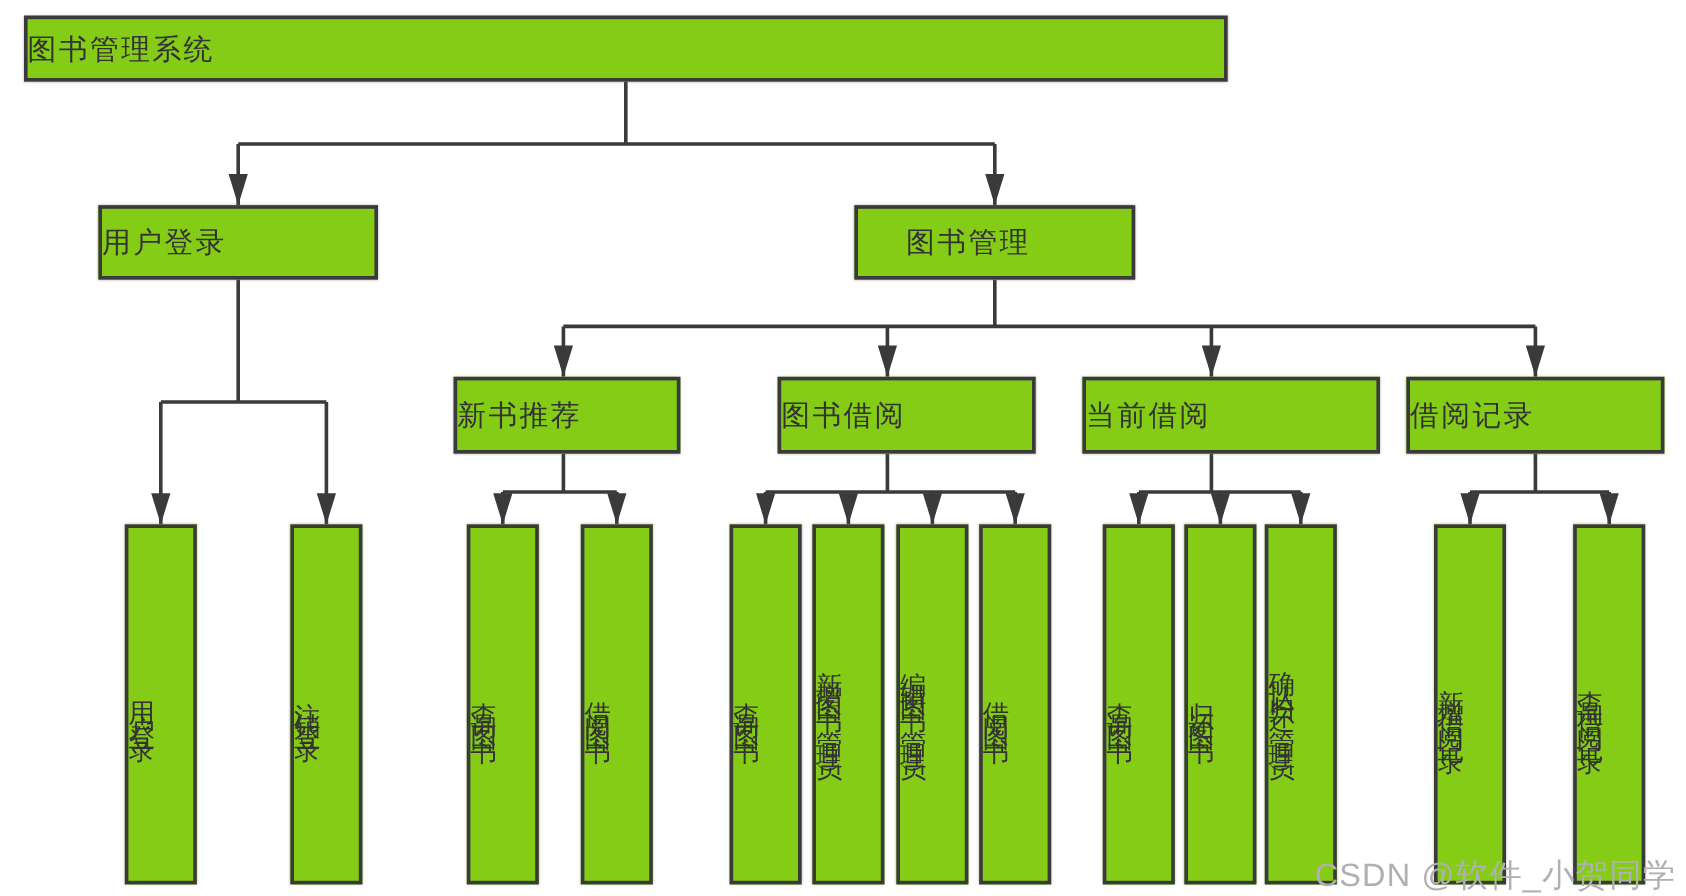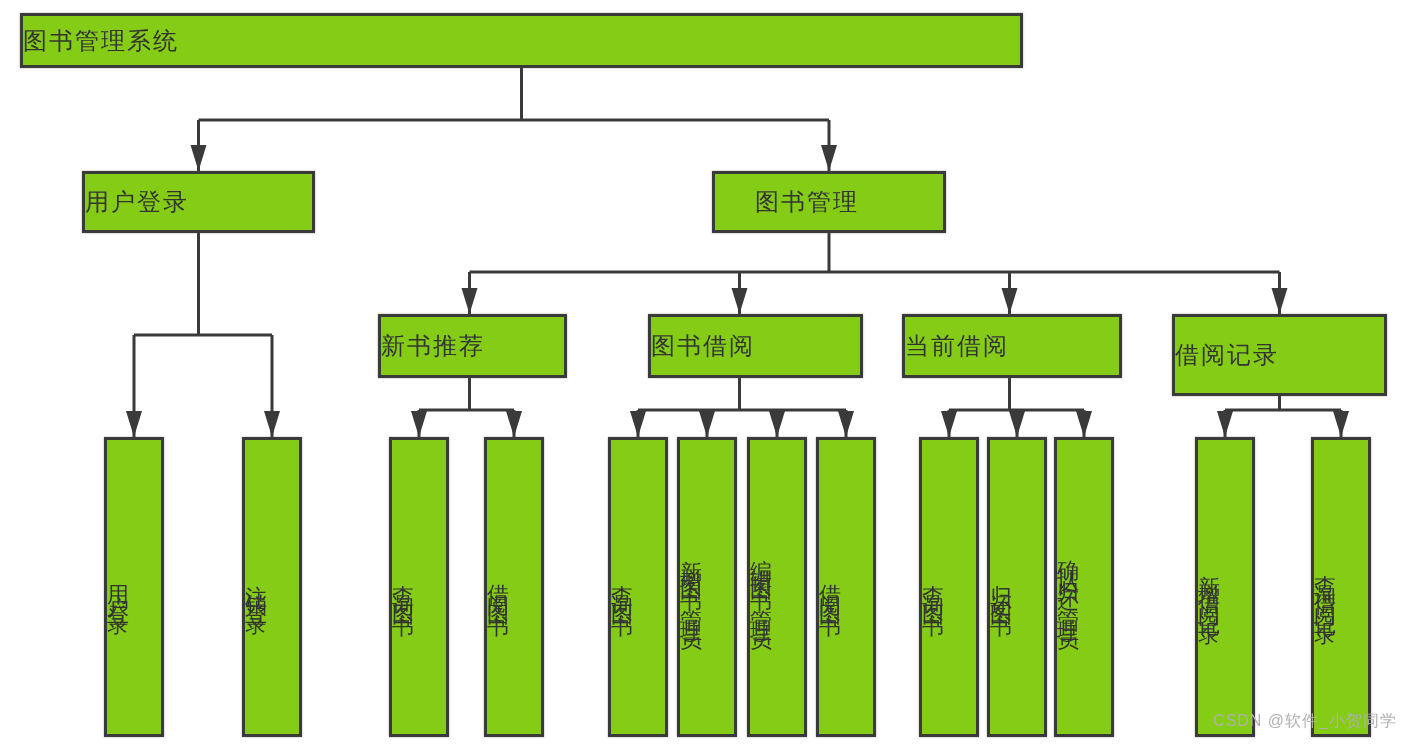--- a/index.html
+++ b/index.html
@@ -18,21 +18,21 @@
   }
   .hbox { font-size:24px; letter-spacing:2px; }
   .hbox span { white-space:nowrap; }
   .vbox { width:60px; top:437px; height:300px; font-size:22px; }
   .vbox span {
     writing-mode:vertical-rl; text-orientation:mixed;
     letter-spacing:10px; line-height:1; white-space:nowrap;
   }
   .watermark {
     position:absolute; right:8px; top:711px; z-index:5;
-    font-size:16px; letter-spacing:1px; color:#b0b0b0; white-space:nowrap;
+    font-size:27px; letter-spacing:1px; color:#b0b0b0; white-space:nowrap;
   }
 </style>
 </head>
 <body>
 
 <div class="stage">
 
   <svg class="connector-layer" viewBox="0 0 1405 747" xmlns="http://www.w3.org/2000/svg">
     <path fill="none" stroke="#3a3a3a" stroke-width="3" d="M521.5 68 V120 M198.5 120 H829 M198.5 120 V171 M829 120 V171
              M198.5 233 V335 M134 335 H272 M134 335 V437 M272 335 V437
@@ -74,24 +74,24 @@
   <div class="box hbox" style="left:712px; top:171px; width:234px; height:62px;padding-left:40px;">
     <span>图书管理</span>
   </div>
 
   <div class="box hbox" style="left:362px; top:314px; width:189px; height:64px;margin-left:16px;">
     <span>新书推荐</span>
   </div>
   <div class="box hbox" style="left:632px; top:314px; width:215px; height:64px;margin-left:16px;">
     <span>图书借阅</span>
   </div>
-  <div class="box hbox" style="left:902px; top:314px; width:220px; height:64px;">
+  <div class="box hbox" style="left:902px; top:314px; width:248px; height:64px;">
     <span>当前借阅</span>
   </div>
-  <div class="box hbox" style="left:1172px; top:314px; width:215px; height:82px;">
+  <div class="box hbox" style="left:1172px; top:314px; width:215px; height:64px;">
     <span>借阅记录</span>
   </div>
 
   <div class="box vbox" style="left:104px;">
     <span>用户登录</span>
   </div>
   <div class="box vbox" style="left:242px;">
     <span>注销登录</span>
   </div>
 

